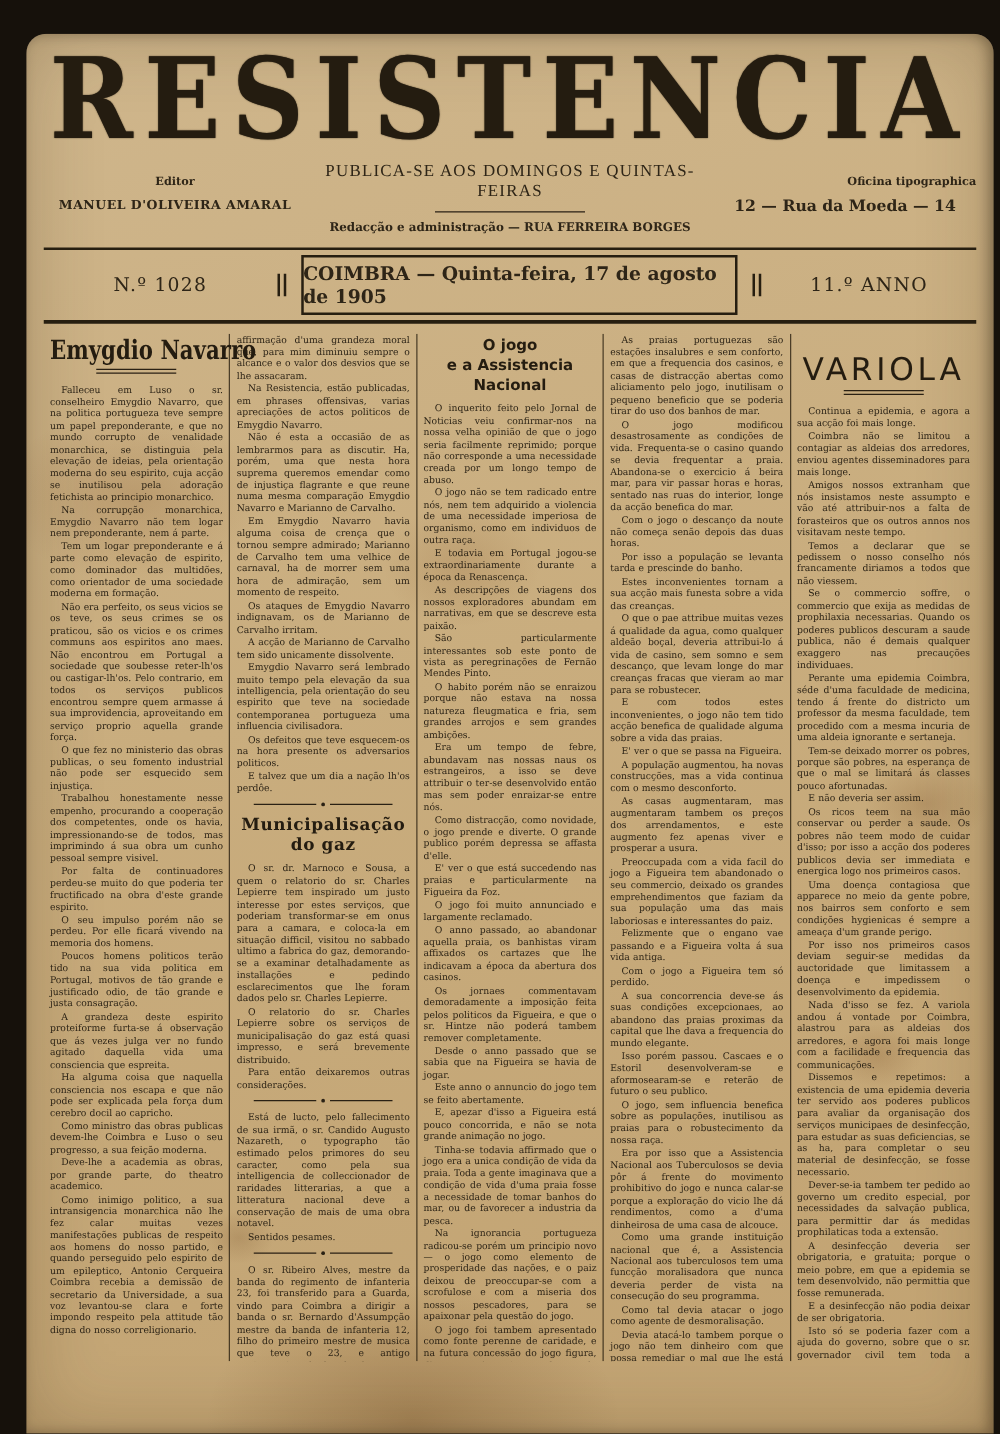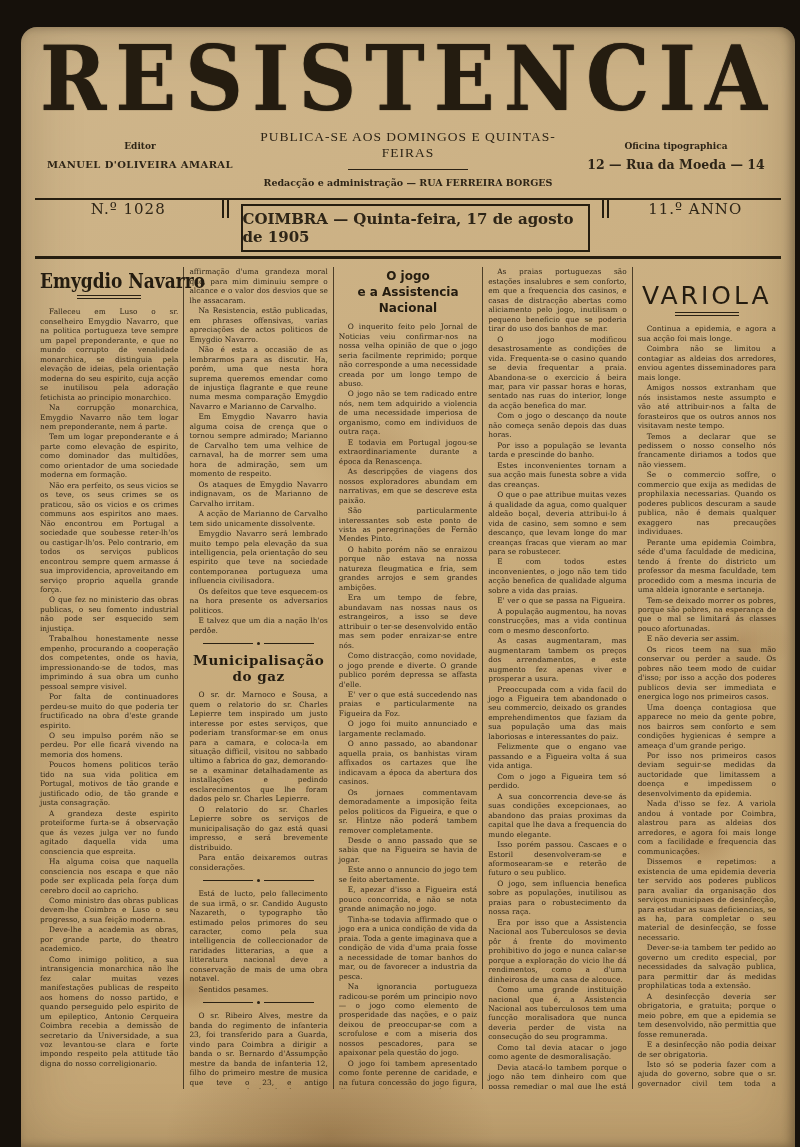--- a/index.html
+++ b/index.html
@@ -31,25 +31,25 @@
     color:#241c10;text-shadow:0 0 1px #241c10;
   }
   .mast-row{display:flex;align-items:flex-start;margin-top:16px;}
   .mast-left,.mast-right{flex:0 0 210px;text-align:center;padding-top:12px;}
   .mast-center{flex:1;text-align:center;}
   .ed-label{font-weight:bold;font-size:9px;}
   .ed-name{font-weight:bold;font-size:10px;margin-top:8px;letter-spacing:.4px;}
   .pub-sched{font-size:13.5px;letter-spacing:1px;font-family:Liberation Serif, serif;}
   .mini-rule{width:120px;margin:8px auto 7px;border-top:1.5px solid #2a2114;}
   .redaccao{font-weight:bold;font-size:9.5px;}
-  .of-label{font-weight:bold;font-size:9px;}
+  .of-label{font-weight:bold;font-size:9px;text-align:right;}
   .of-addr{font-weight:bold;font-size:12.5px;margin-top:6px;}
   
   .dateline{
-    display:flex;align-items:flex-start;margin-top:10px;
+    display:flex;align-items:center;margin-top:10px;
     border-top:2px solid #261e10;border-bottom:3px solid #261e10;
   }
   .dl-cell{display:flex;align-items:center;justify-content:center;}
   .dl-left{flex:0 0 25%;border-right:7px double #261e10;font-size:15px;letter-spacing:1px;}
   .dl-right{flex:0 0 23%;border-left:7px double #261e10;font-size:15px;letter-spacing:1px;}
   .dl-mid{flex:1;margin:4px 12px;border:2px solid #261e10;font-weight:bold;font-size:15px;padding:4px 0;}
   
   .cols{display:flex;margin-top:8px;height:822px;overflow:hidden;}
   .col{flex:1 1 0;min-width:0;padding:0 5px;box-sizing:border-box;}
   .col + .col{border-left:1px solid rgba(42,32,16,.8);}

